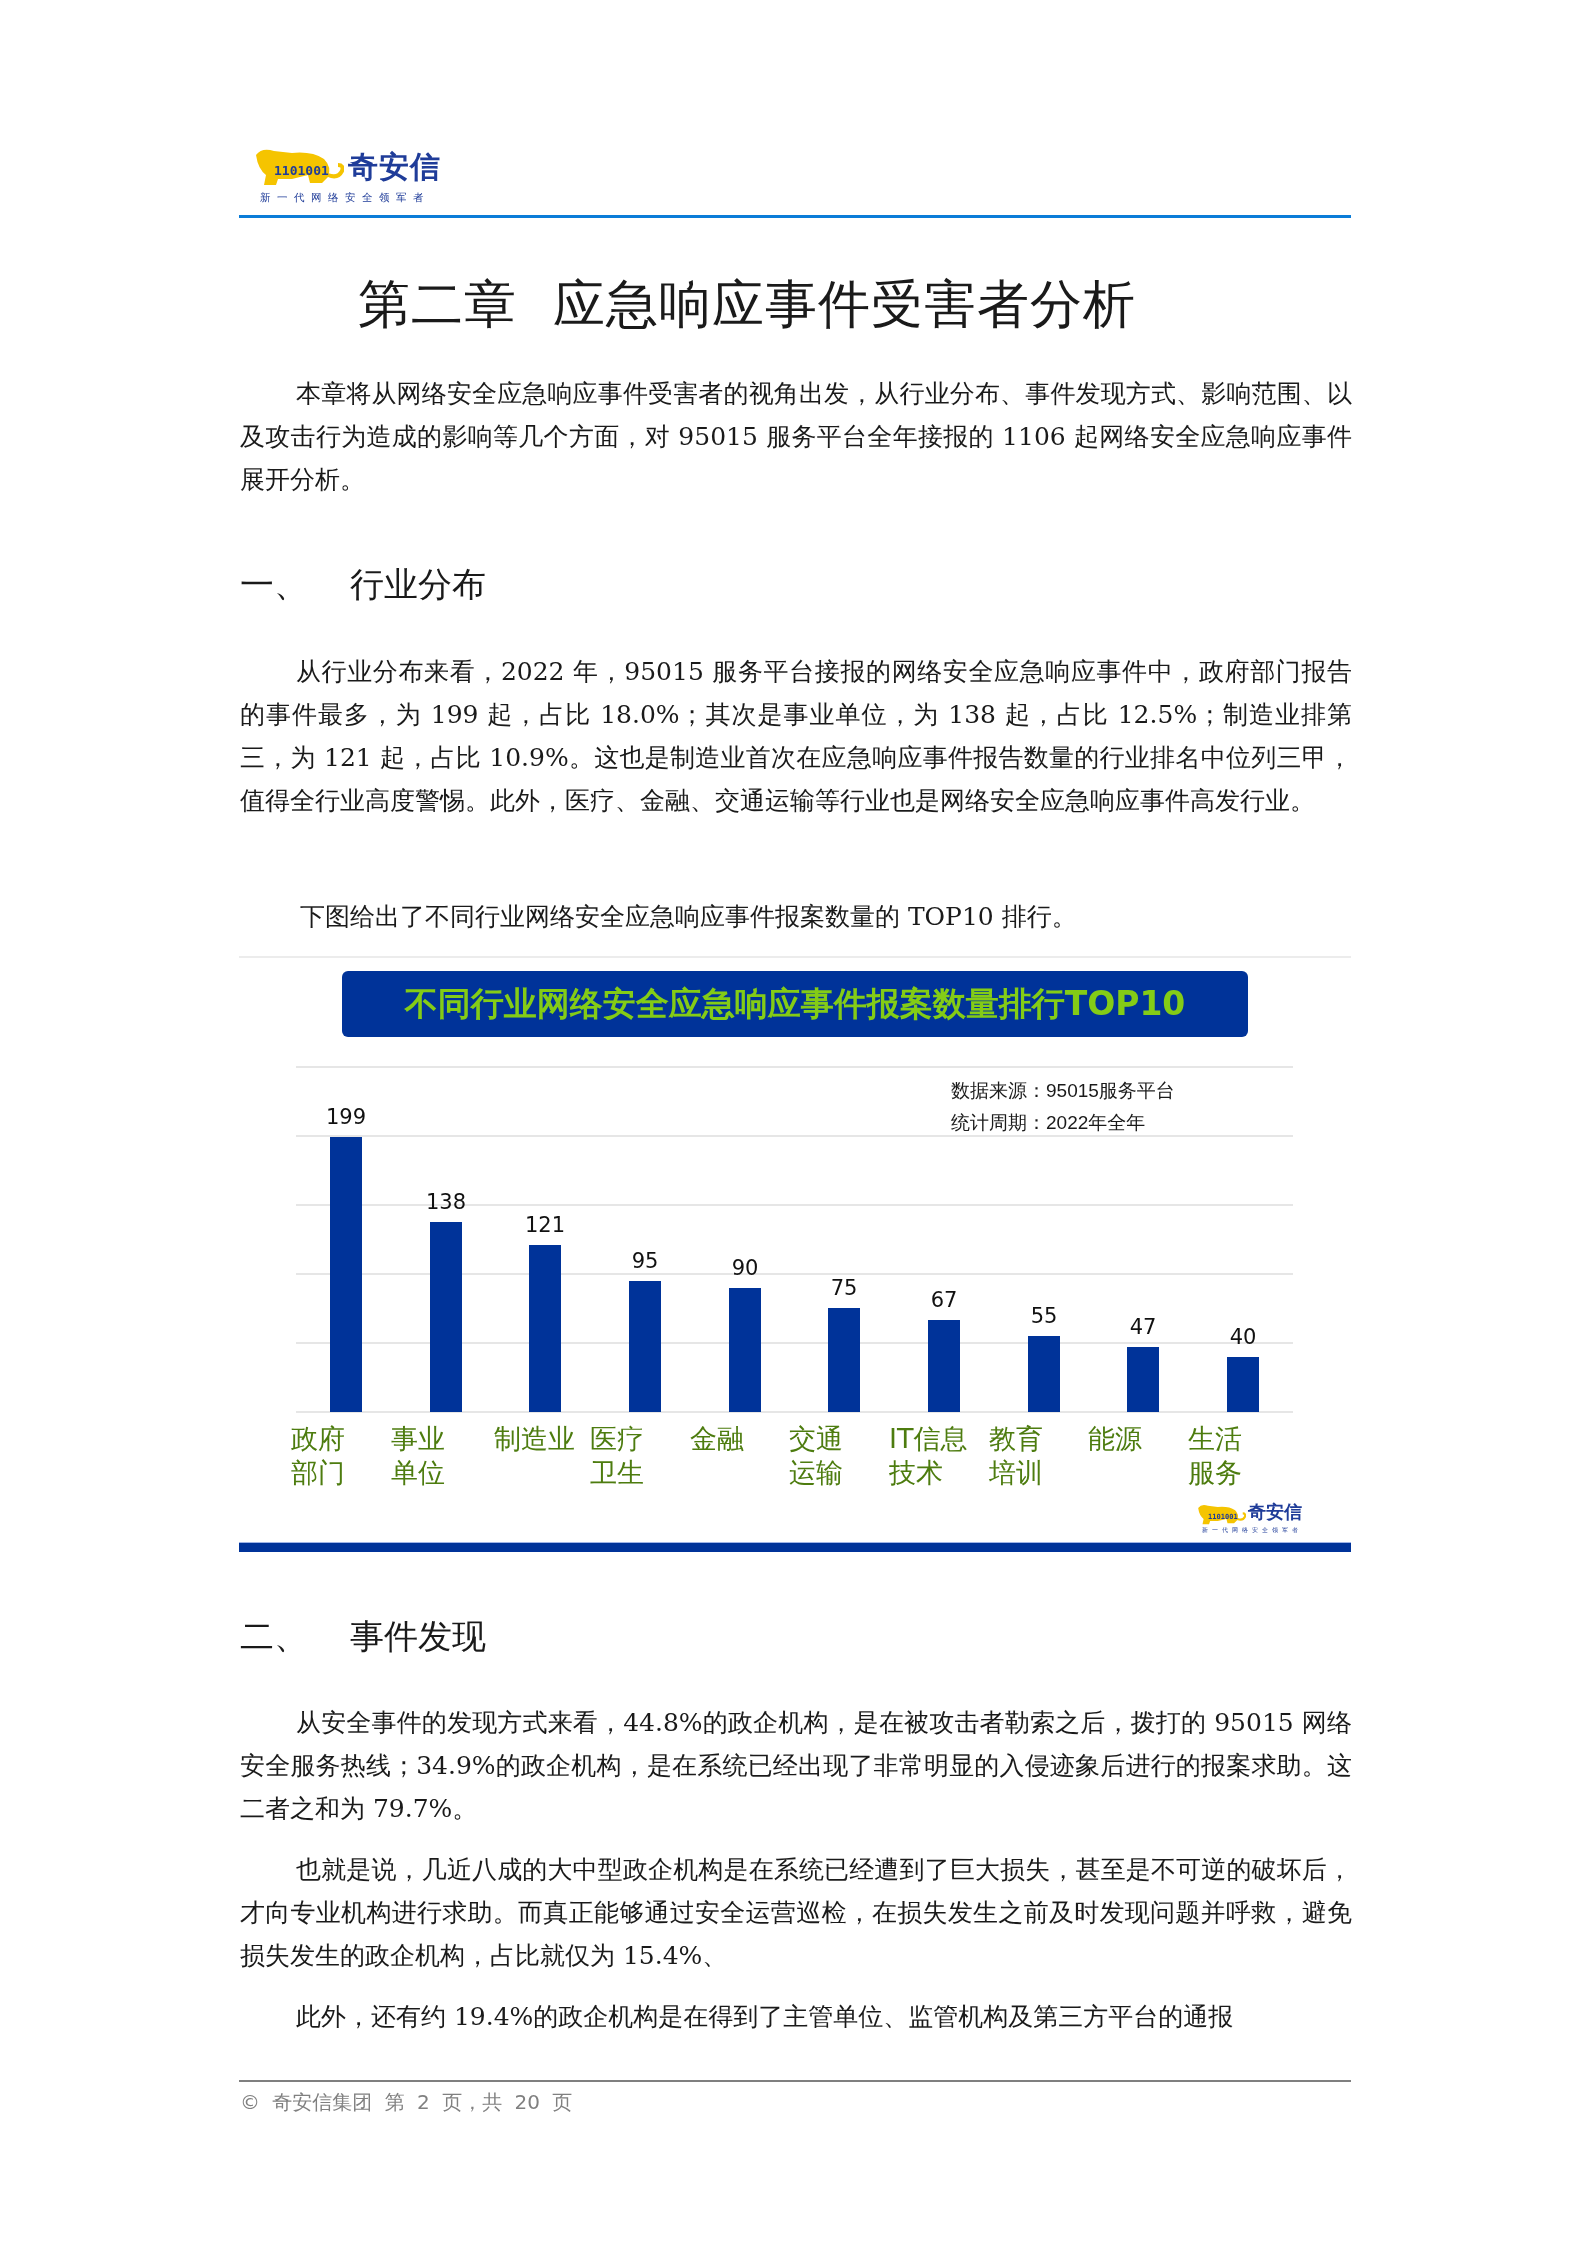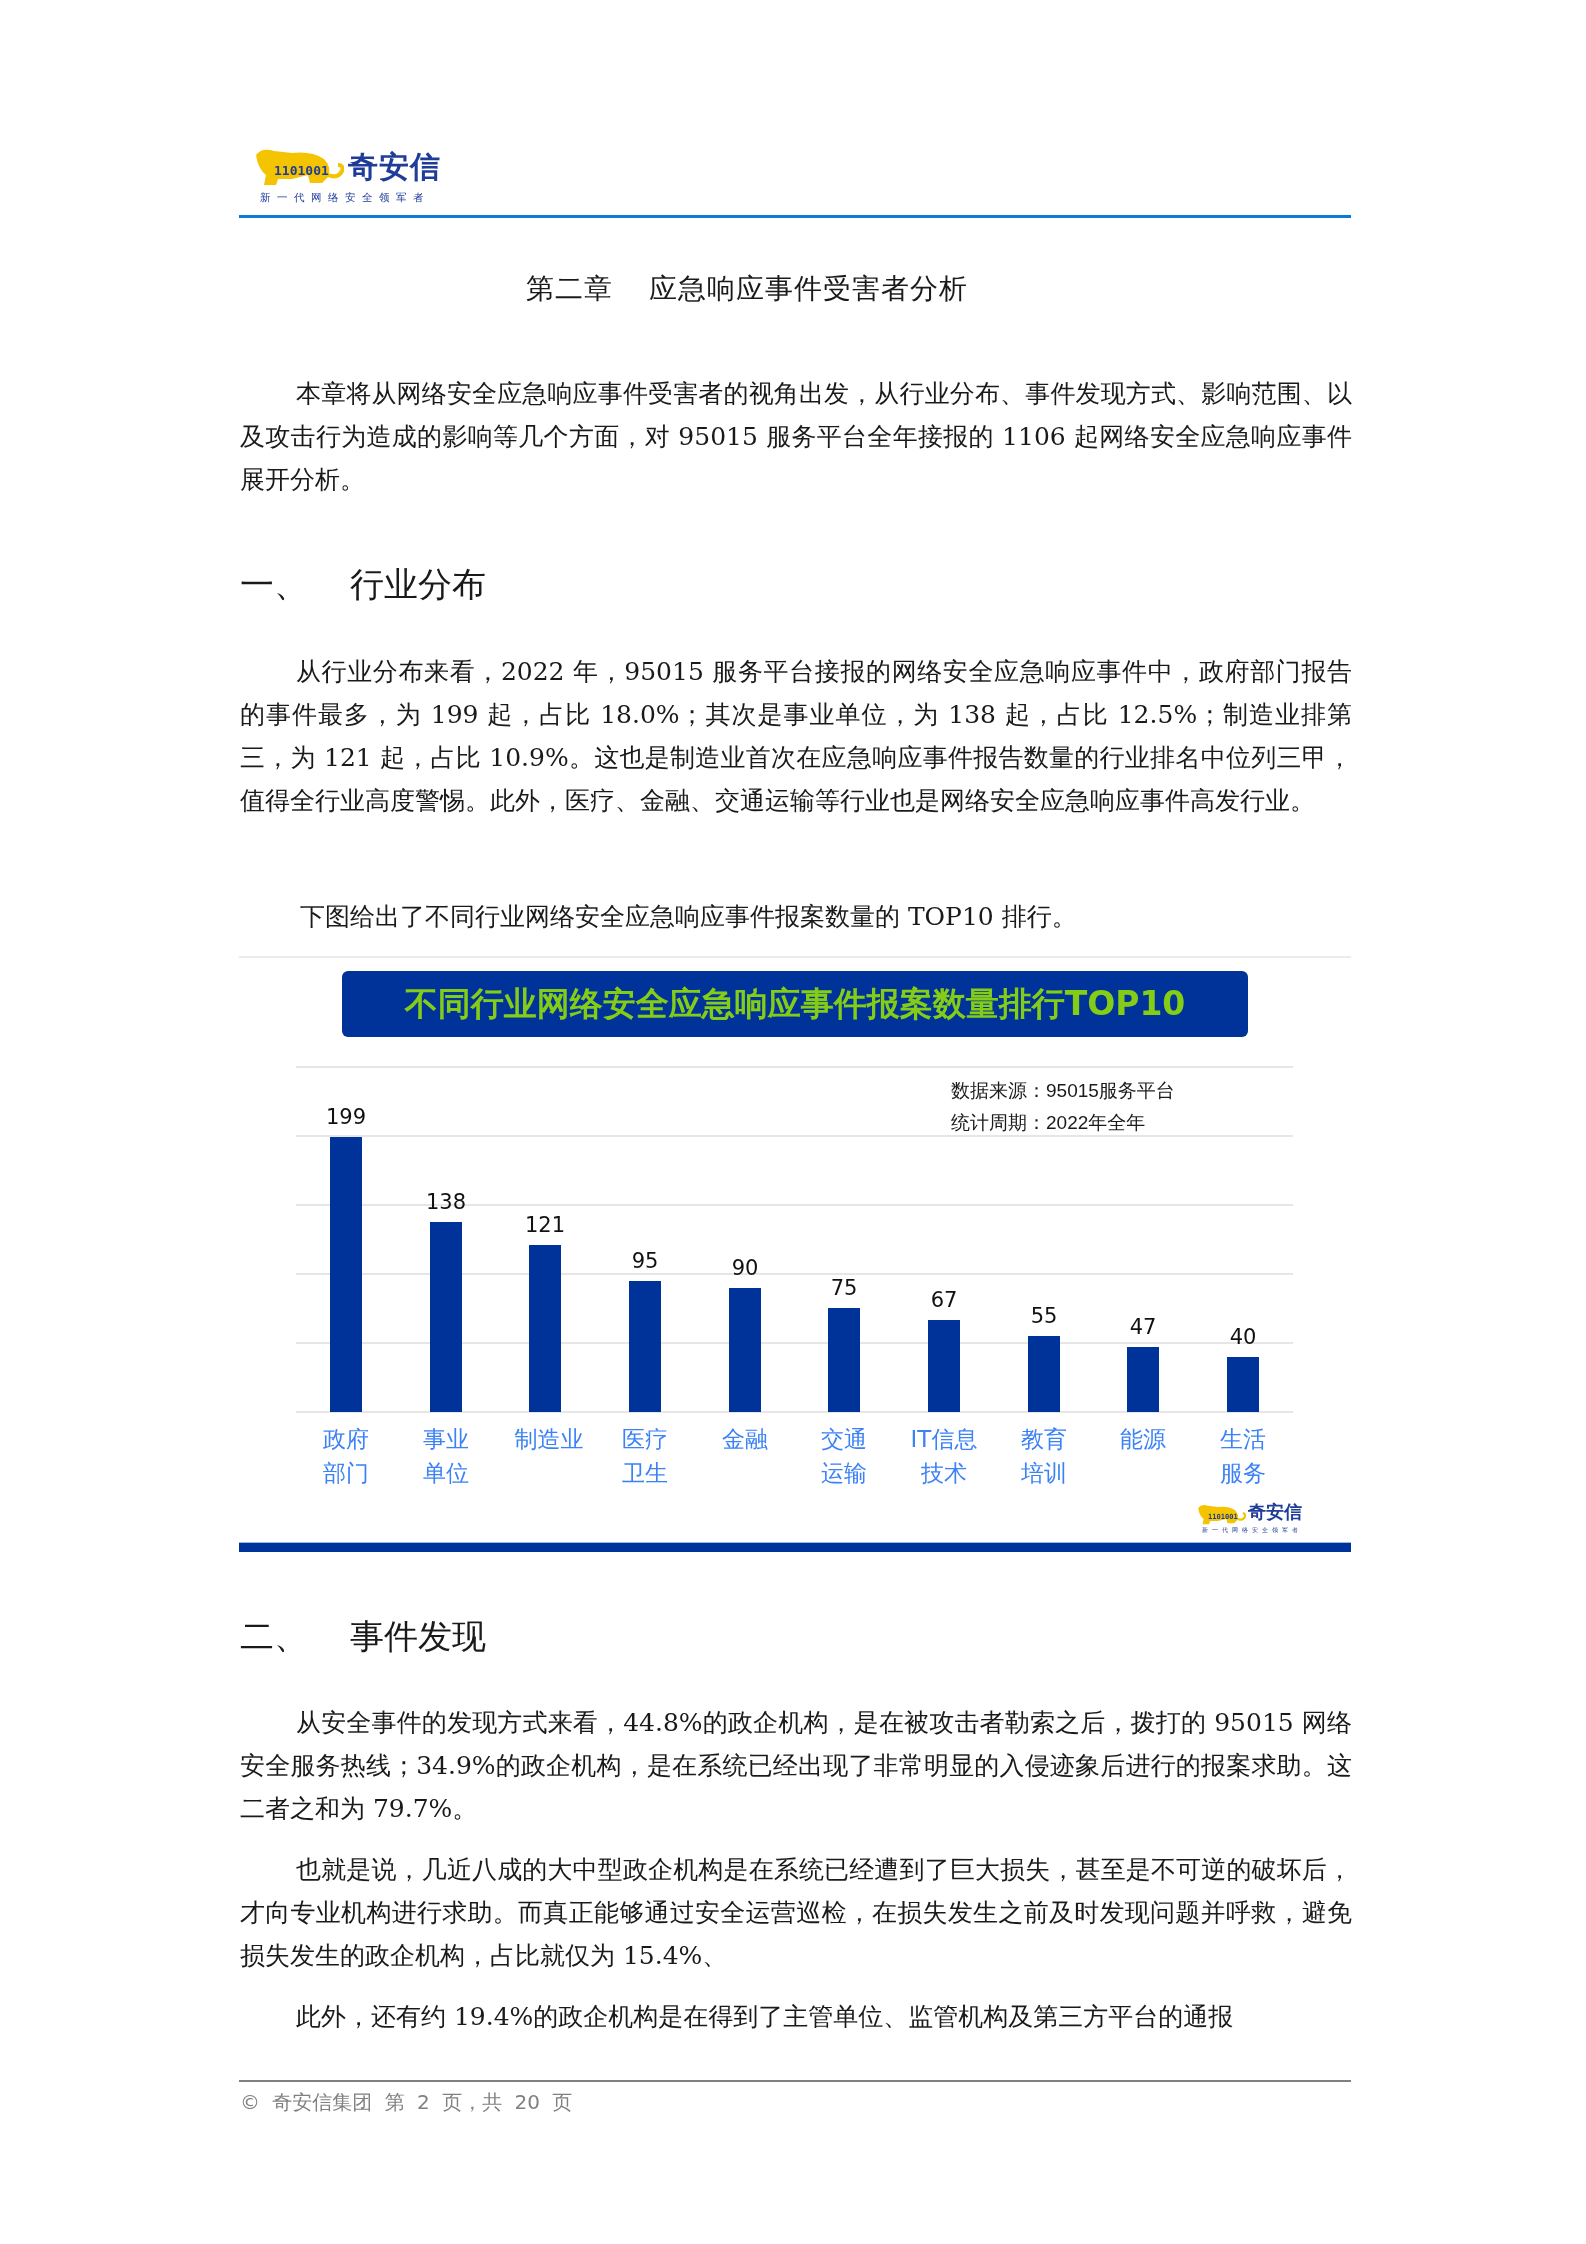--- a/index.html
+++ b/index.html
@@ -10,42 +10,42 @@
   
   .logo { left: 252px; top: 143px; width: 210px; height: 66px; }
   .logo-mark { position: absolute; left: 0; top: 2px; width: 92px; height: 42px; }
   .logo-name { position: absolute; left: 96px; top: 4px; font-family: "DejaVu Sans", sans-serif;
                font-weight: bold; font-size: 30px; color: #1f3c99; letter-spacing: 1px; }
   .logo-slogan { position: absolute; left: 8px; top: 48px; font-family: "DejaVu Sans", sans-serif;
                  font-size: 10.5px; color: #1f3c99; letter-spacing: 6.5px; white-space: nowrap; }
   .header-rule { left: 239px; top: 215px; width: 1112px; height: 3px; background: #0a7cd8; }
 
   
-  .chapter-title { left: 0; width: 1494px; top: 270px; text-align: center; font-size: 28px;
+  .chapter-title { left: 0; width: 1494px; top: 270px; text-align: center; font-size: 52px;
                    font-family: "DejaVu Sans", sans-serif; letter-spacing: 1px; }
   .chapter-title .gap { display: inline-block; width: 36px; }
   .section-title { left: 240px; font-size: 34px; font-family: "DejaVu Sans", sans-serif; }
   .section-title .num { display: inline-block; width: 110px; }
 
   
   .para { left: 240px; width: 1112px; font-size: 25px; line-height: 43px; text-align: justify;
           text-indent: 56px; }
 
   
   .chart-sep { left: 239px; top: 956px; width: 1112px; height: 2px; background: #ececec; }
   .chart-title-box { left: 342px; top: 971px; width: 906px; height: 66px; background: #003399;
                      border-radius: 6px; color: #84cc16; text-align: center; line-height: 66px;
                      font-family: "DejaVu Sans", sans-serif; font-weight: bold; font-size: 33px; }
   .gridline { left: 296px; width: 997px; height: 2px; background: #e6e6e6; }
   .chart-meta { left: 951px; font-family: Liberation Sans, sans-serif; font-size: 19px; color: #1a1a1a; }
   .bar { width: 32px; background: #003399; }
   .bar-value { width: 100px; text-align: center; font-family: "DejaVu Sans", sans-serif;
                font-size: 21px; color: #111; }
-  .cat-label { width: 110px; text-align: center; font-family: "DejaVu Sans", sans-serif;
-               font-size: 23px; line-height: 34px; color: #3b82f6; white-space: pre-line; }
+  .cat-label { width: 110px; text-align: left; font-family: "DejaVu Sans", sans-serif;
+               font-size: 27px; line-height: 34px; color: #4d7c0f; white-space: pre-line; }
   .chart-logo { left: 1196px; top: 1502px; width: 140px; height: 36px; }
   .chart-logo .cl-mark { position: absolute; left: 0; top: 0; width: 50px; height: 24px; }
   .chart-logo .cl-name { position: absolute; left: 52px; top: -2px; font-family: "DejaVu Sans", sans-serif;
                           font-weight: bold; font-size: 18px; color: #1f3c99; }
   .chart-logo .cl-slogan { position: absolute; left: 6px; top: 24px; font-family: "DejaVu Sans", sans-serif;
                             font-size: 6px; letter-spacing: 4px; color: #1f3c99; white-space: nowrap; }
   .chart-bottom-bar { left: 239px; top: 1542px; width: 1112px; height: 9px; background: #003399;
                       border-top: 1px solid #9fb4e6; }
 
   

